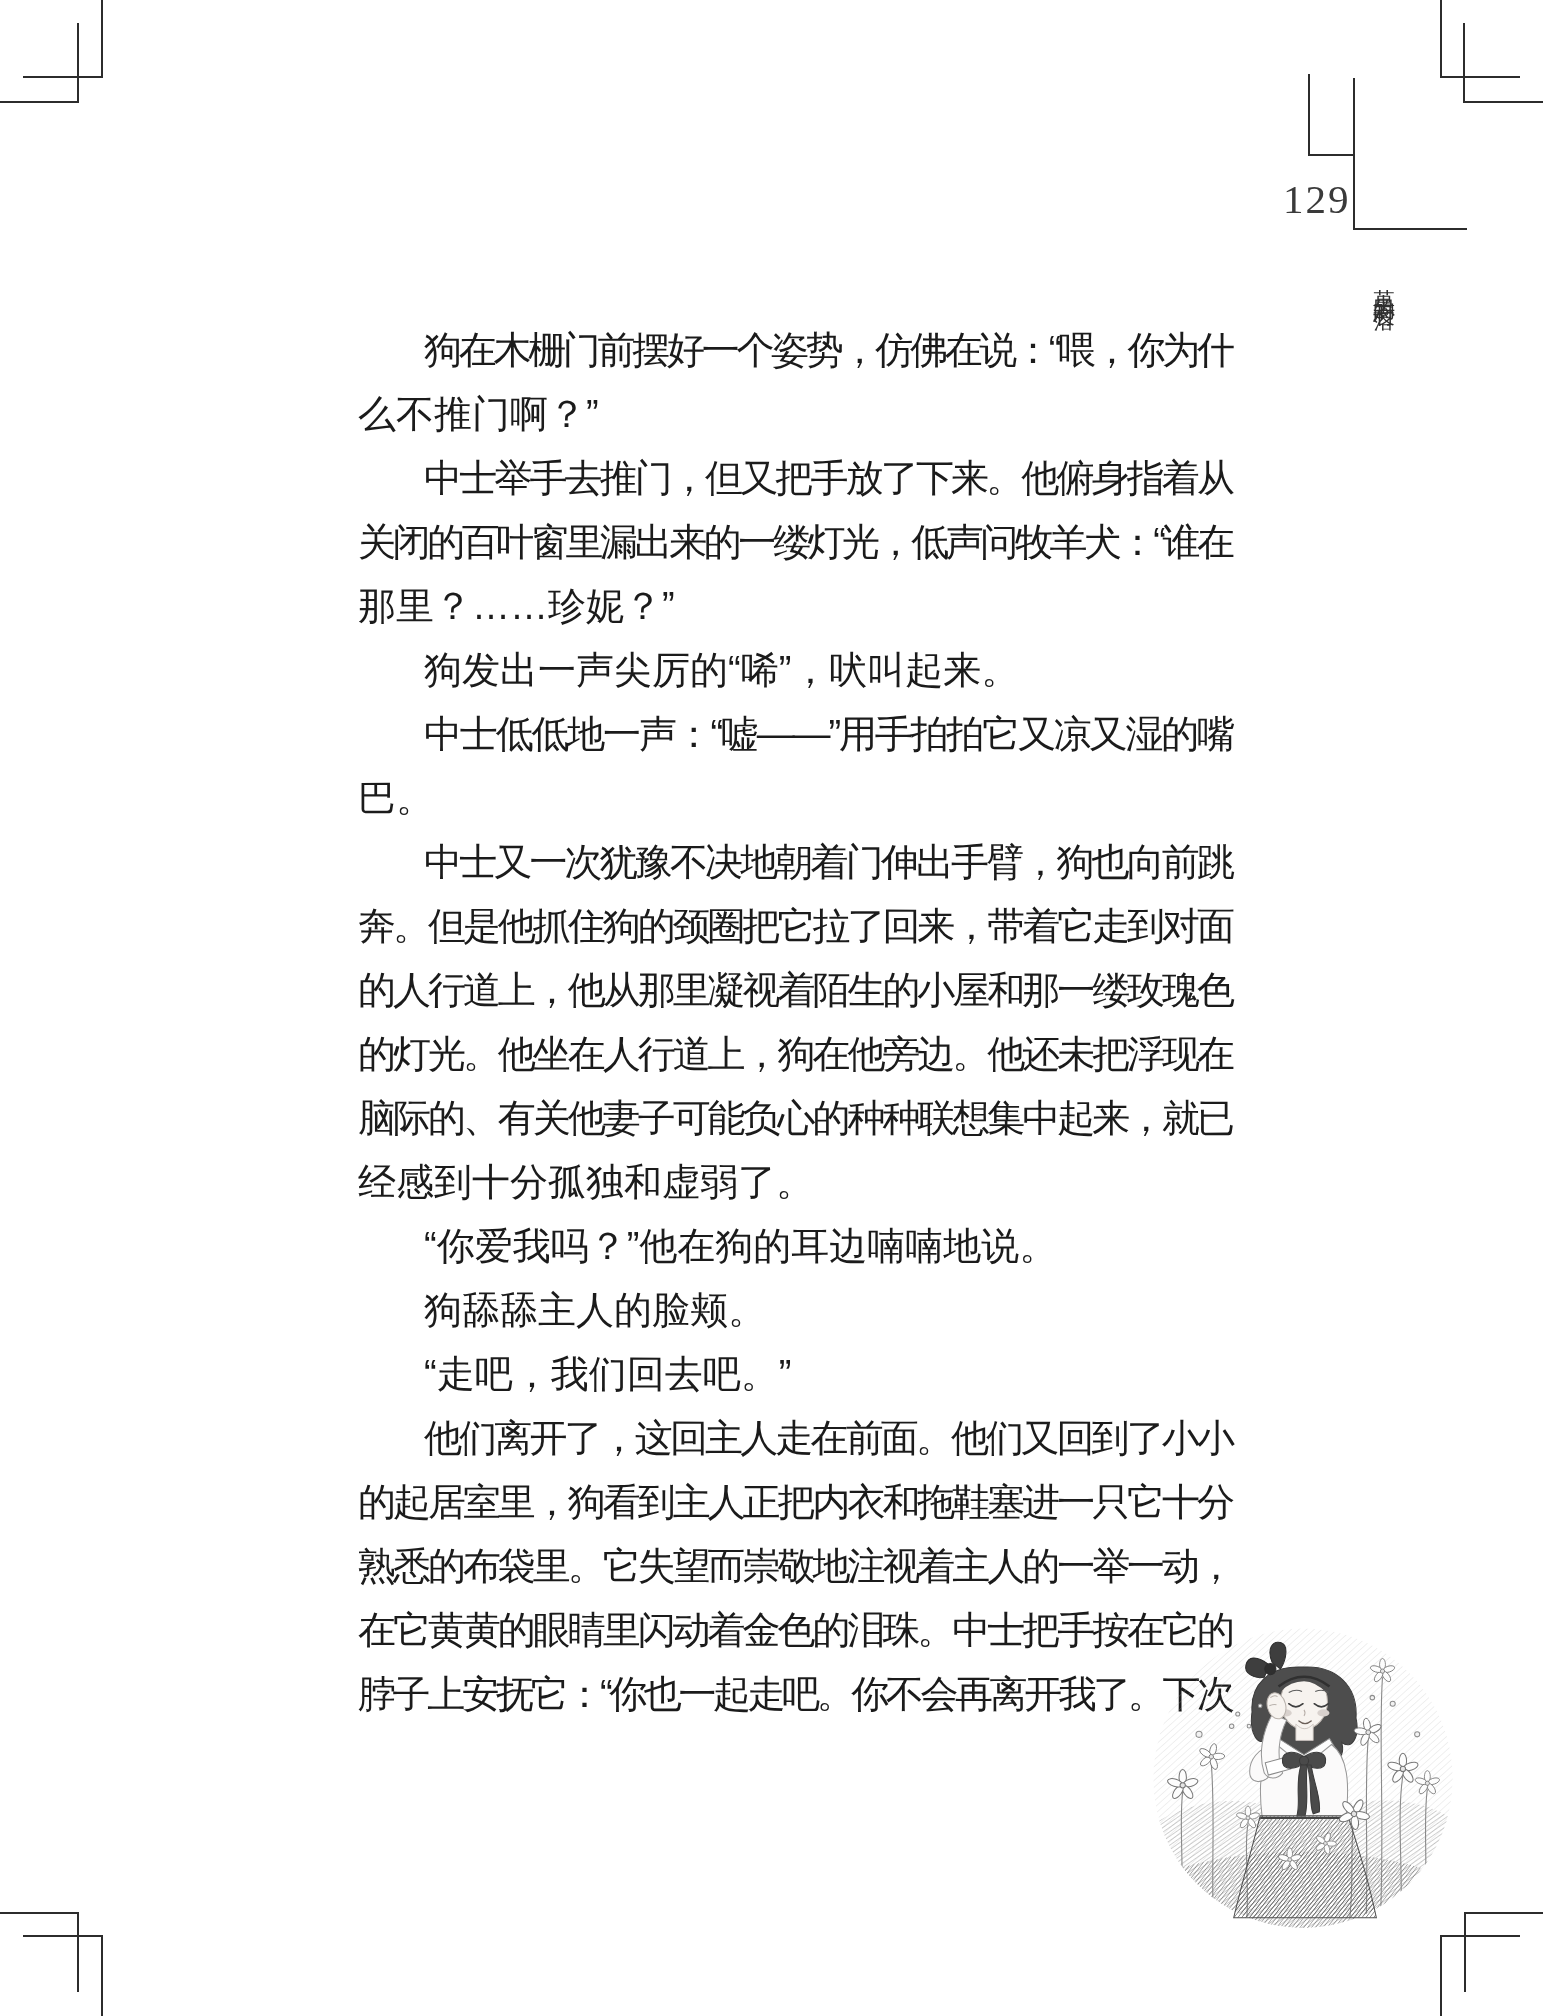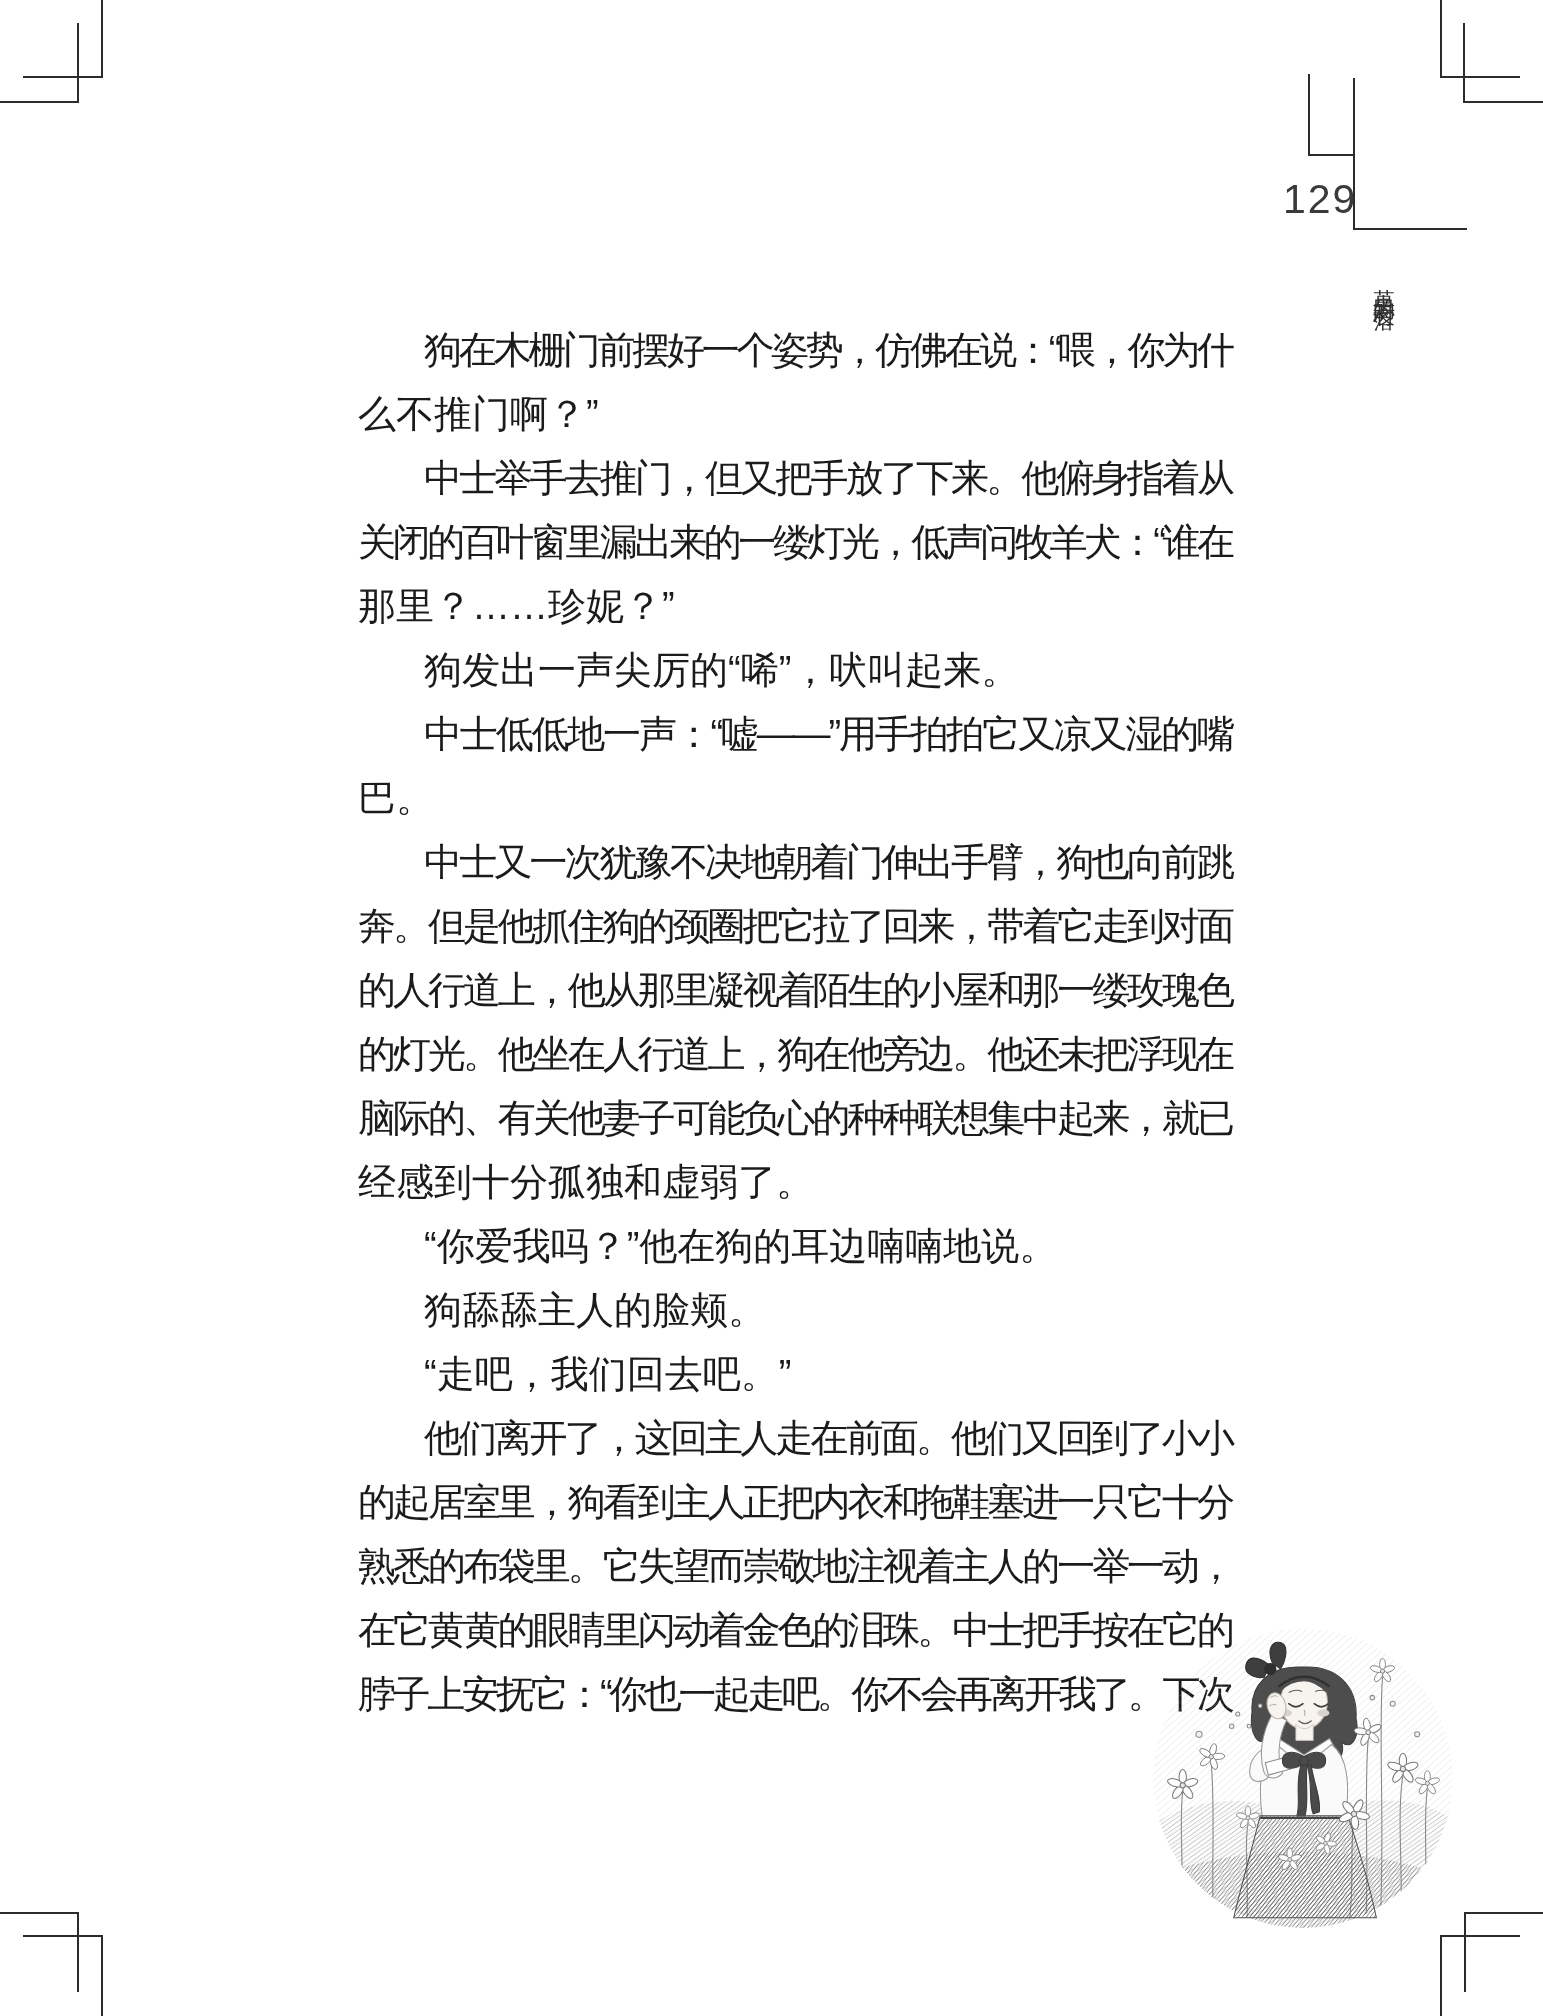--- a/index.html
+++ b/index.html
@@ -8,21 +8,21 @@
     width:1543px;height:2016px;
     background:#ffffff;
     overflow:hidden;
     font-family:"Liberation Sans", sans-serif;
   }
   
   .mk{position:absolute;background:#2c2c2c;}
   
   .pagenum{
     position:absolute;left:1283px;top:179px;
-    font-family:Liberation Sans, sans-serif;
+    font-family:Liberation Serif, serif;
     font-size:41px;color:#3a3a3a;letter-spacing:2px;line-height:1;
   }
   
   .side-title{
     position:absolute;left:1369px;top:271px;
     writing-mode:vertical-rl;text-orientation:upright;
     font-family:"Liberation Serif", serif;
     font-size:22px;letter-spacing:5px;color:#2f2f2f;
   }
   

